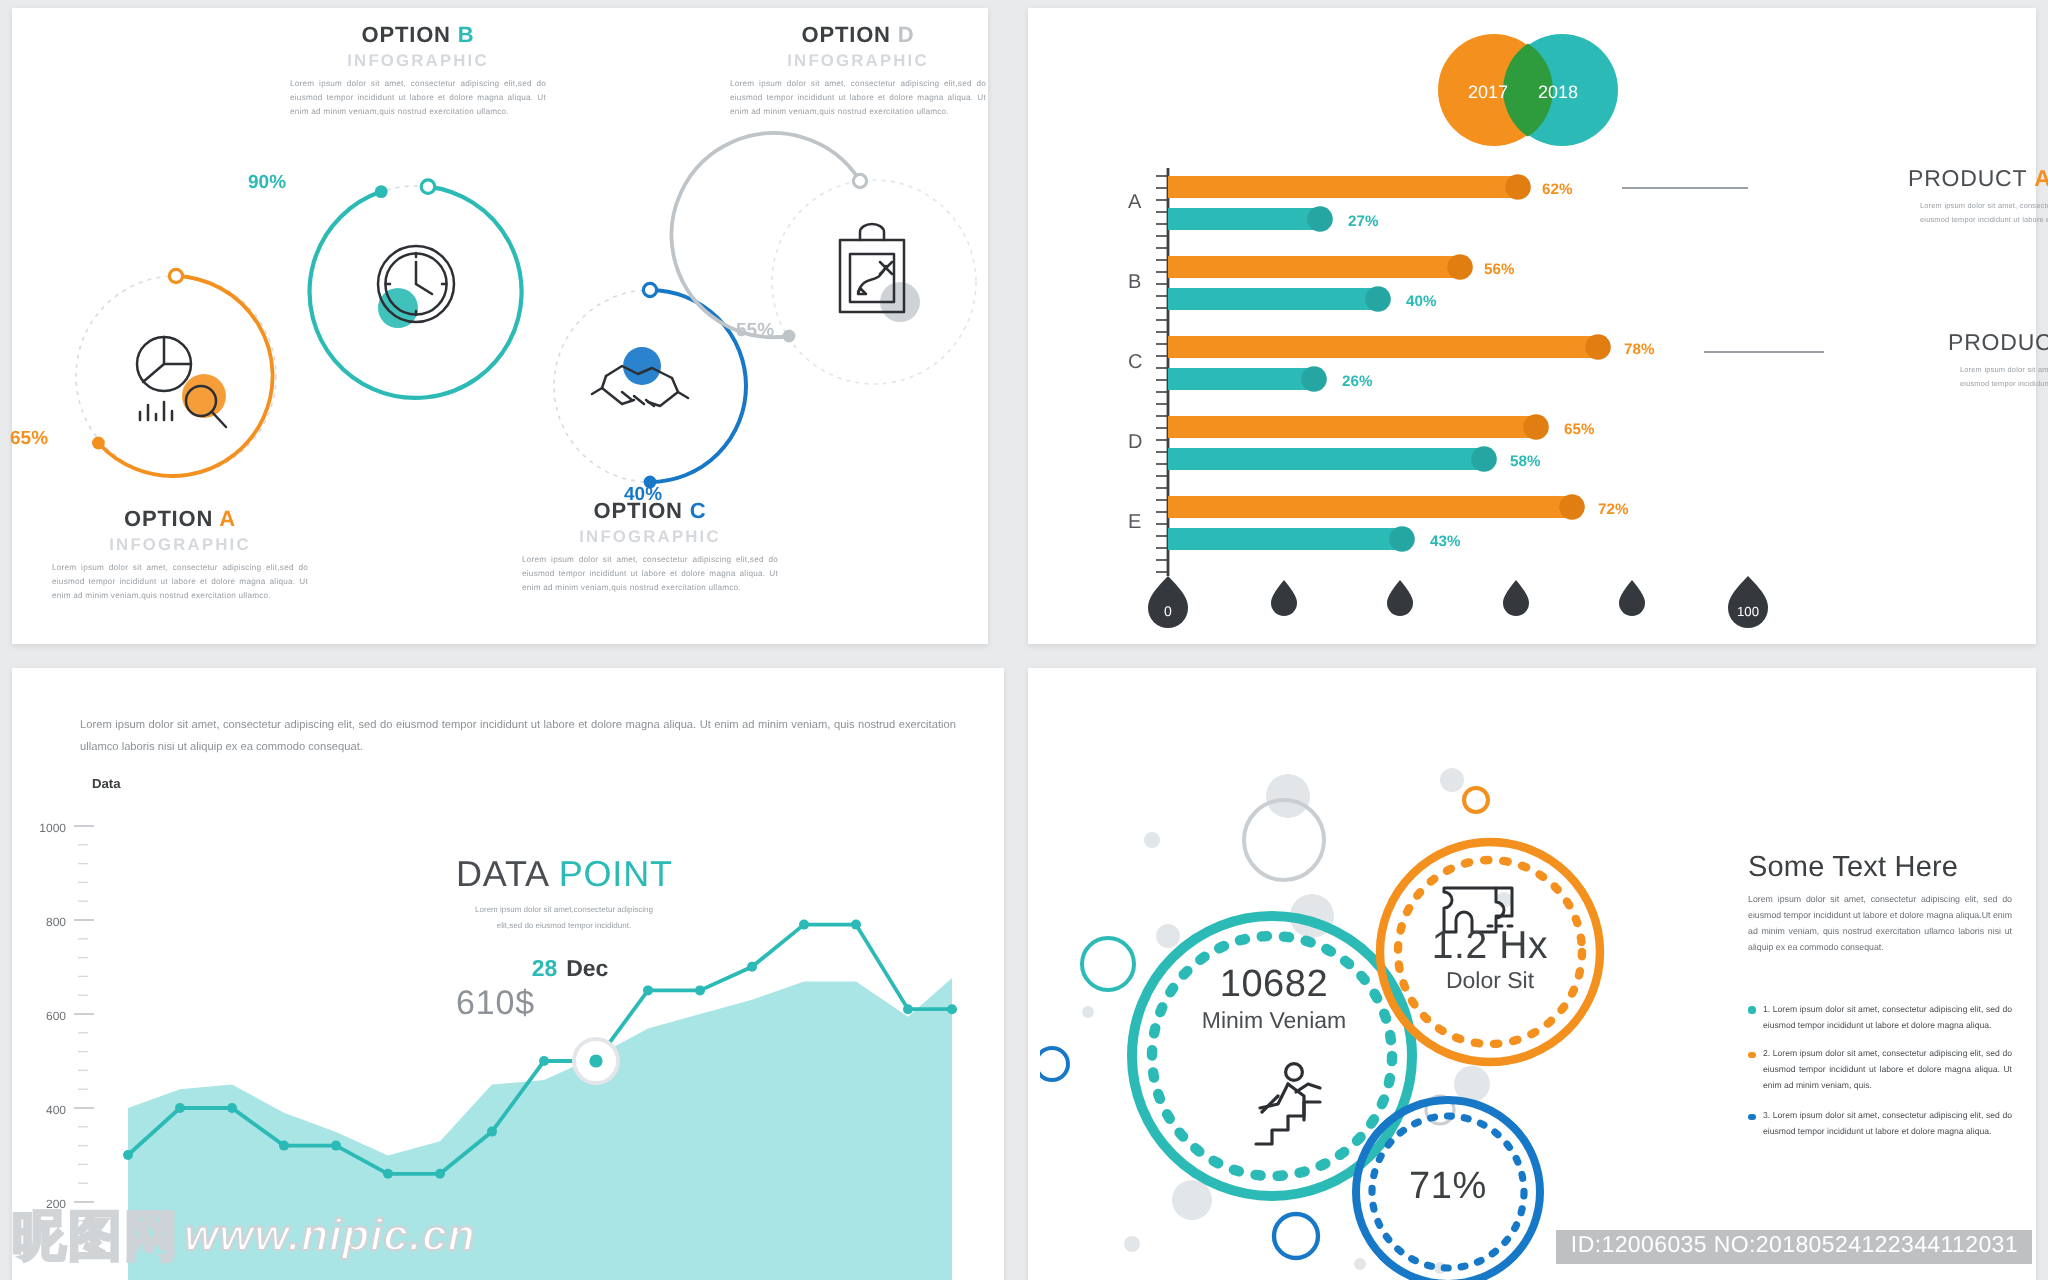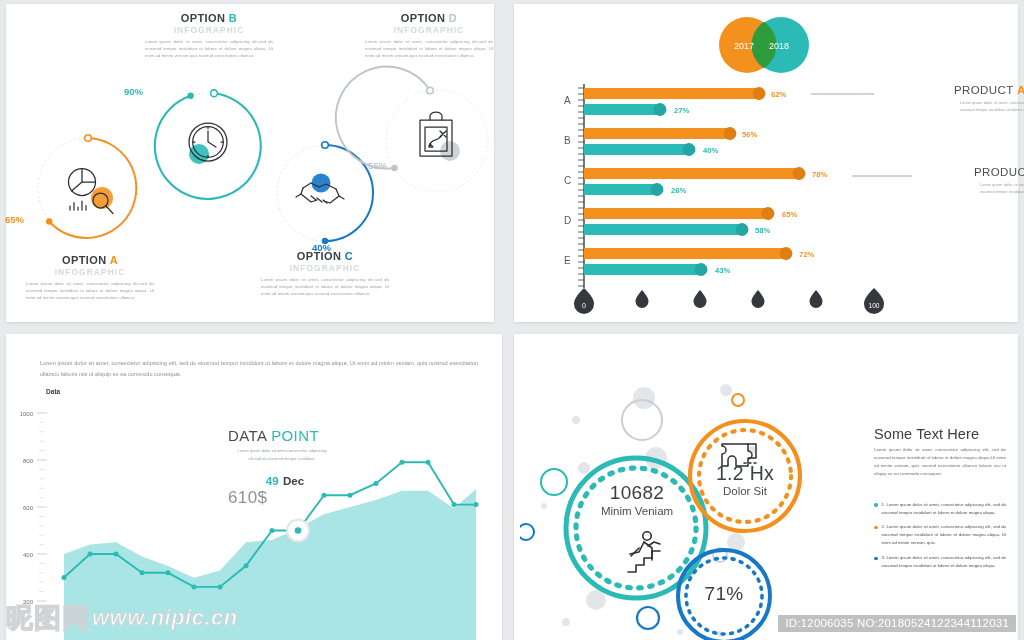--- a/index.html
+++ b/index.html
@@ -406,27 +406,27 @@
           <circle cx="470" cy="130.6" r="2.5"></circle>
       </g>
 
       <g>
         <circle cx="292" cy="156.5" r="11" fill="#ffffff" stroke="#e3e6e9" stroke-width="2"></circle>
         <circle cx="292" cy="156.5" r="3.3" fill="#2BBAB5"></circle>
       </g>
     </svg>
 
     <div style="position:absolute; left:222px; top:93px; width:120px;">
-      <div style="font-size:15px; letter-spacing:.4px; color:#4a4e52;">
+      <div style="font-size:18px; letter-spacing:.4px; color:#4a4e52;">
         <span>DATA</span>
         <span style="color:#2BBAB5">POINT</span>
       </div>
       <div style="font-size:4px; line-height:1.9; color:#9aa0a6; margin-top:3px; width:100px; margin-left:4px; text-align:center;">Lorem ipsum dolor sit amet,consectetur adipiscing elit,sed do eiusmod tempor incididunt.</div>
       <div style="margin-top:9px; text-align:center; padding-right:6px;">
-        <span style="color:#2BBAB5; font-size:11.5px; font-weight:700;">49</span>
+        <span style="color:#2BBAB5; font-size:11.5px; font-weight:700;">28</span>
         <span style="color:#3c4043; font-size:11.5px; font-weight:700;">Dec</span>
       </div>
       <div style="text-align:left; padding-right:4px; font-size:17px; color:#8d9398; letter-spacing:.4px; line-height:1.05;">610$</div>
     </div>
   </div>
 
   <div class="panel" id="p-br">
 
     <svg width="340" height="300" viewBox="0 0 340 300" style="position:absolute; left:6px; top:8px;">
 

